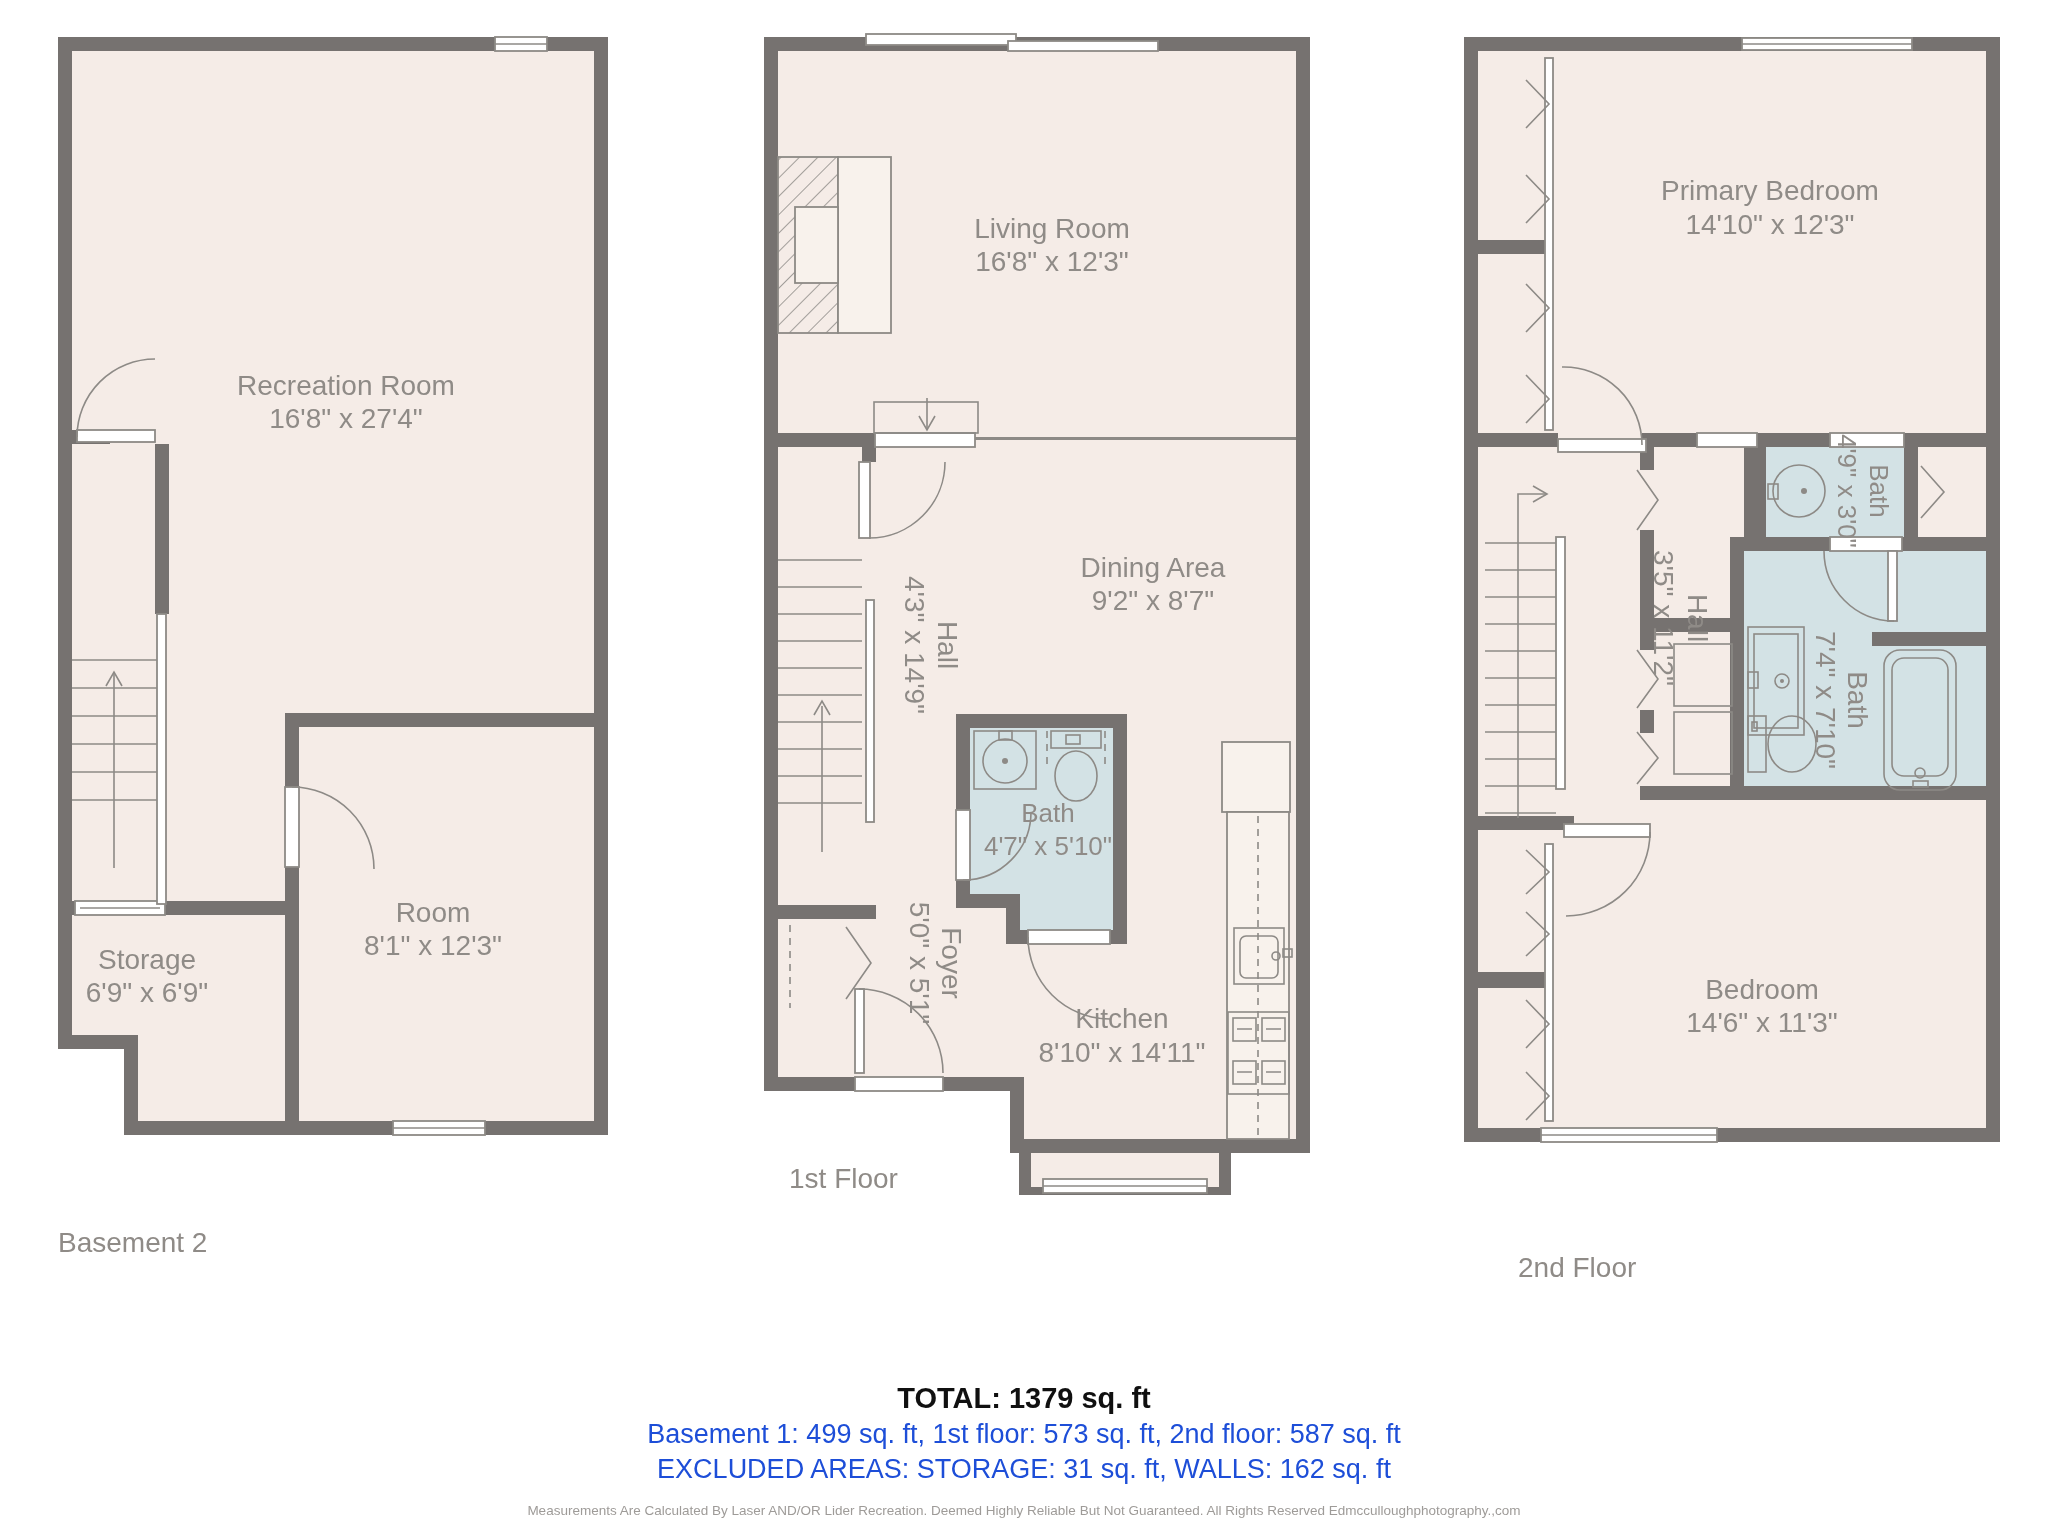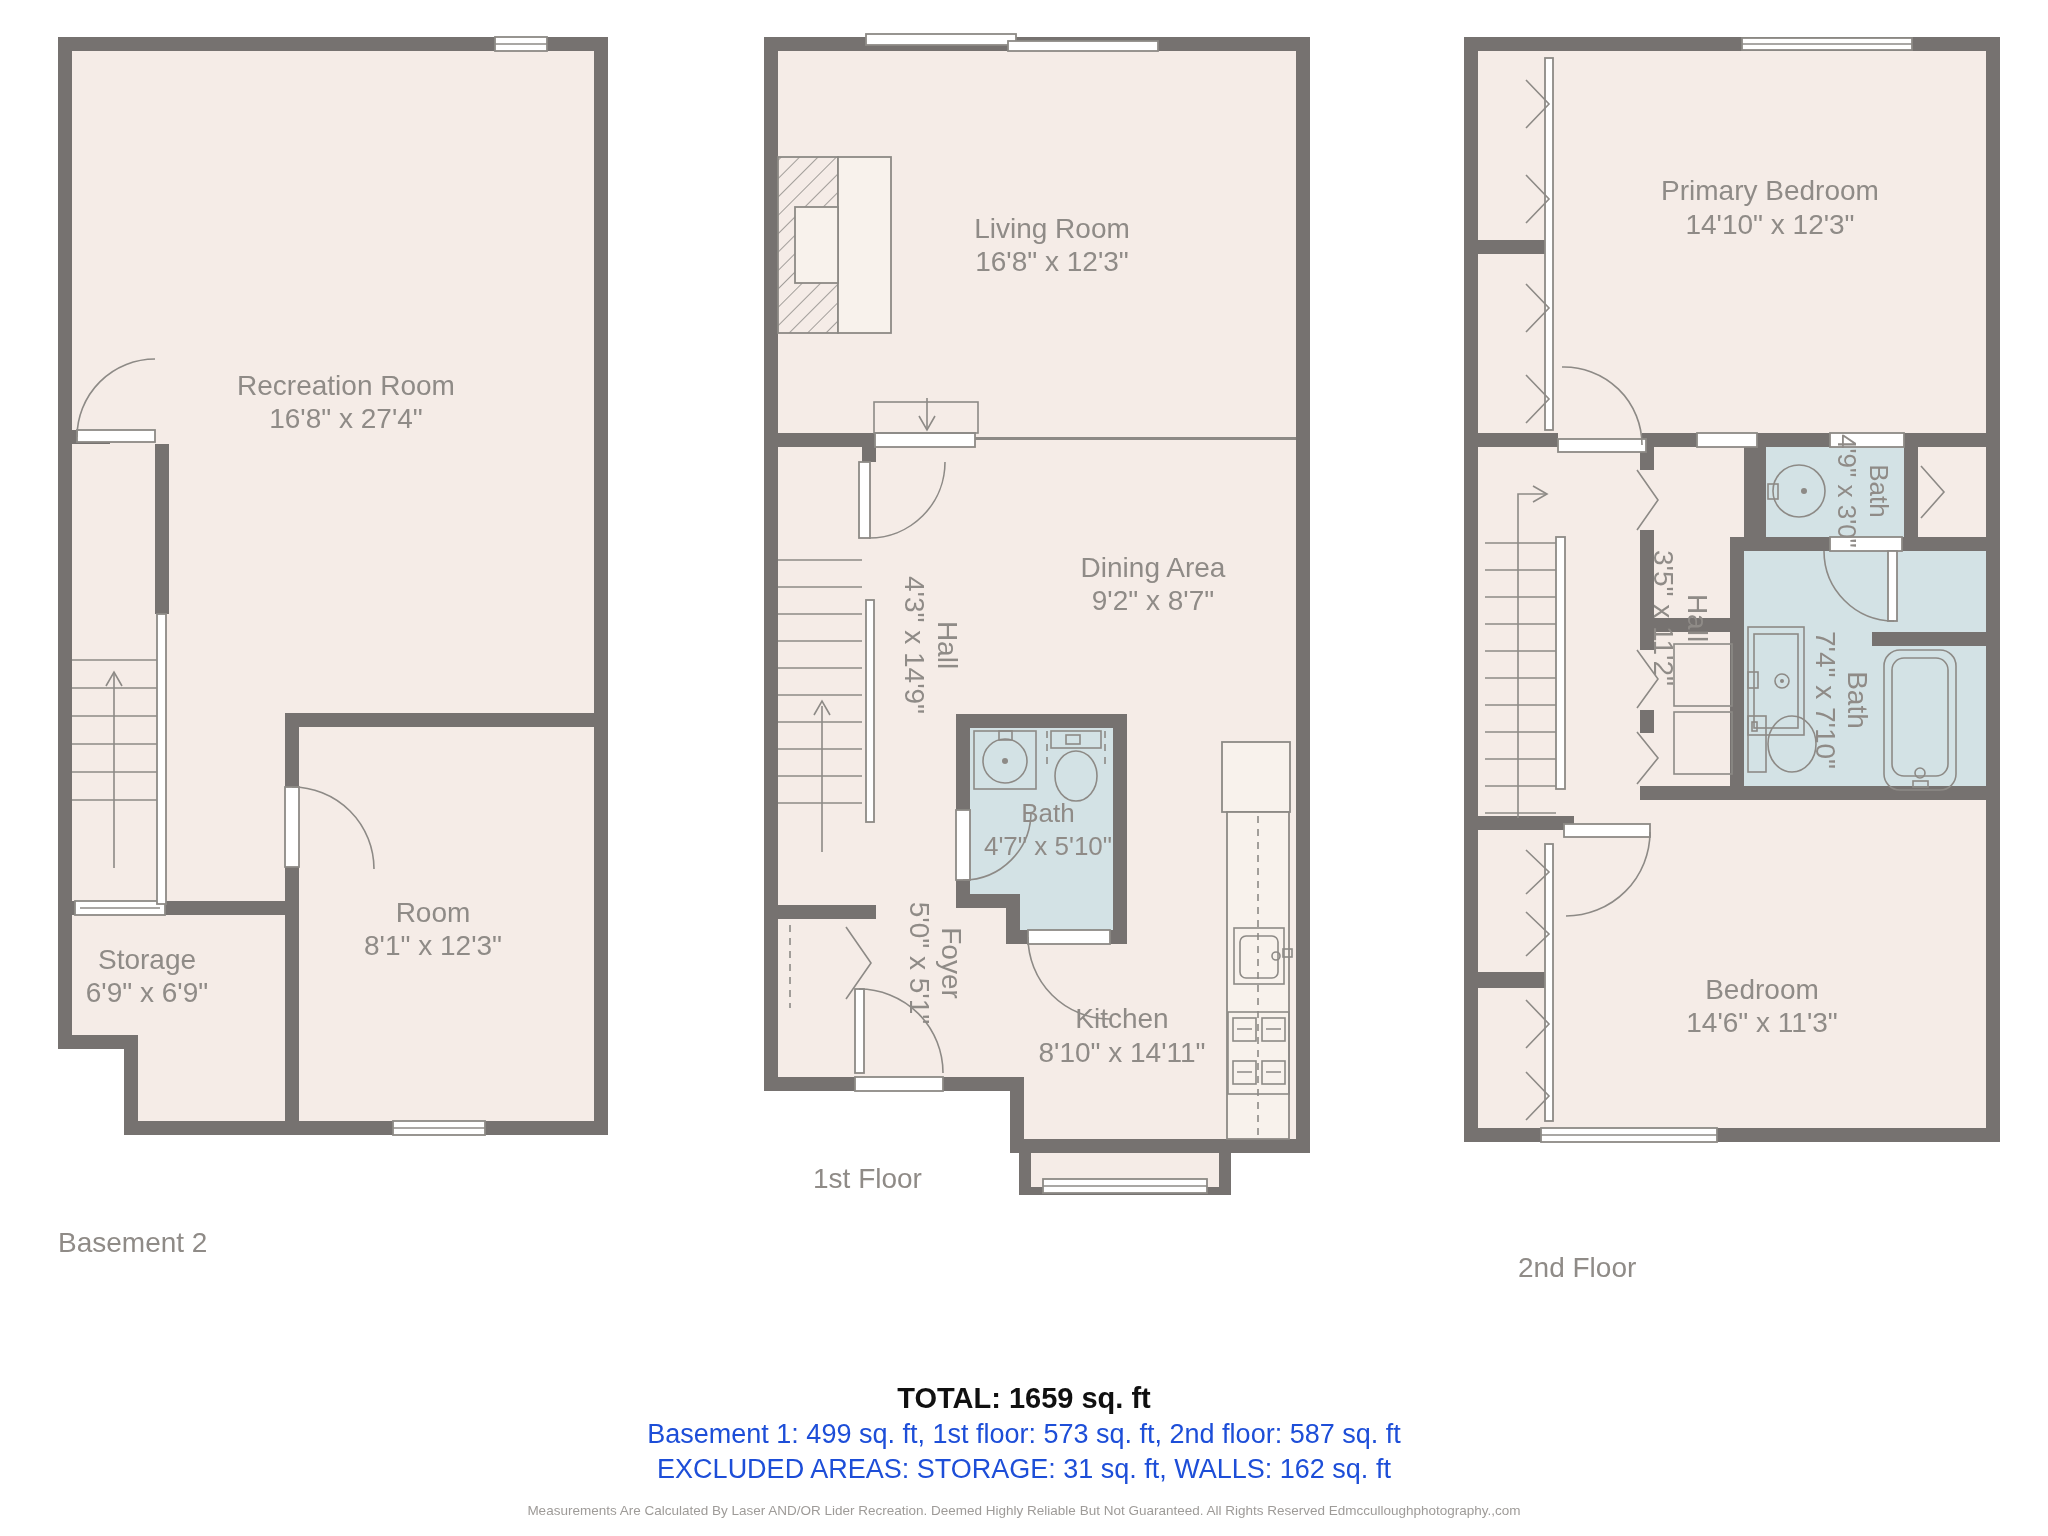--- a/index.html
+++ b/index.html
@@ -294,23 +294,23 @@
     <text class="rm sm" x="1880" y="501" transform="rotate(90 1880 491)">Bath</text>
     <text class="rm sm" x="1848" y="501" transform="rotate(90 1848 491)">4'9" x 3'0"</text>
     <text class="rm" x="1858" y="710" transform="rotate(90 1858 700)">Bath</text>
     <text class="rm" x="1826" y="710" transform="rotate(90 1826 700)">7'4" x 7'10"</text>
     <text class="rm" x="1762" y="999">Bedroom</text>
     <text class="rm" x="1762" y="1032">14'6" x 11'3"</text>
   </g>
 </svg>
 
 <div class="floor-label" style="left:58px;top:1227px">Basement 2</div>
-<div class="floor-label" style="left:813px;top:1163px">1st Floor</div>
+<div class="floor-label" style="left:789px;top:1163px">1st Floor</div>
 <div class="floor-label" style="left:1518px;top:1252px">2nd Floor</div>
 
 <div class="summary">
-  <div class="total">TOTAL: 1659 sq. ft</div>
+  <div class="total">TOTAL: 1379 sq. ft</div>
   <div class="line">Basement 1: 499 sq. ft, 1st floor: 573 sq. ft, 2nd floor: 587 sq. ft</div>
   <div class="line">EXCLUDED AREAS: STORAGE: 31 sq. ft, WALLS: 162 sq. ft</div>
   <div class="disclaimer">Measurements Are Calculated By Laser AND/OR Lider Recreation. Deemed Highly Reliable But Not Guaranteed. All Rights Reserved Edmcculloughphotography.,com</div>
 </div>
 
 </div>
 
 </body></html>

